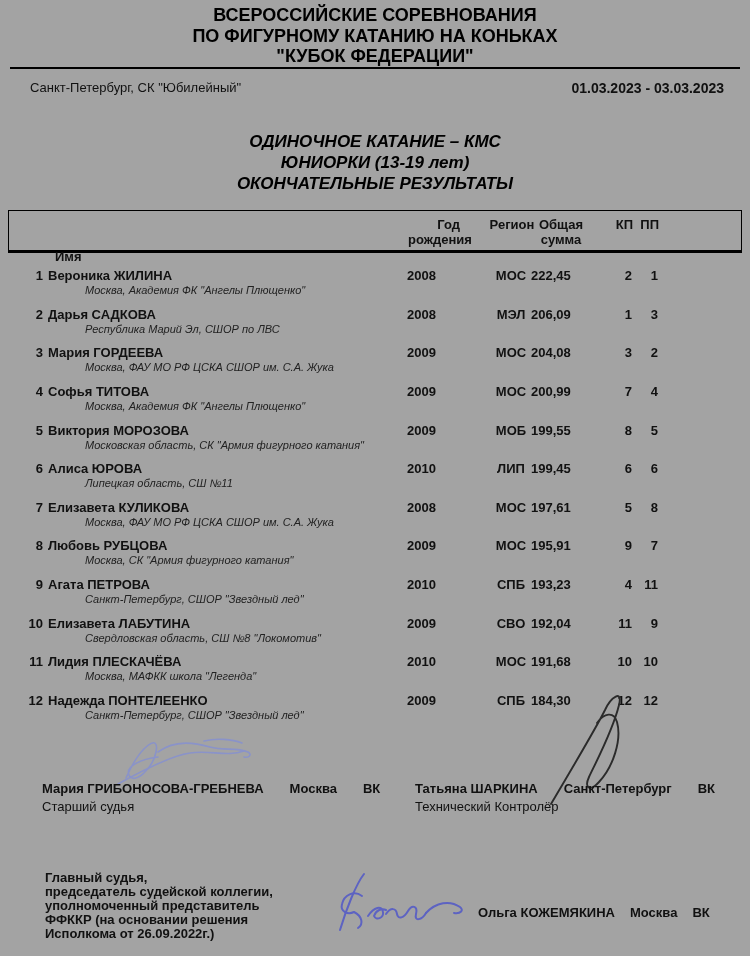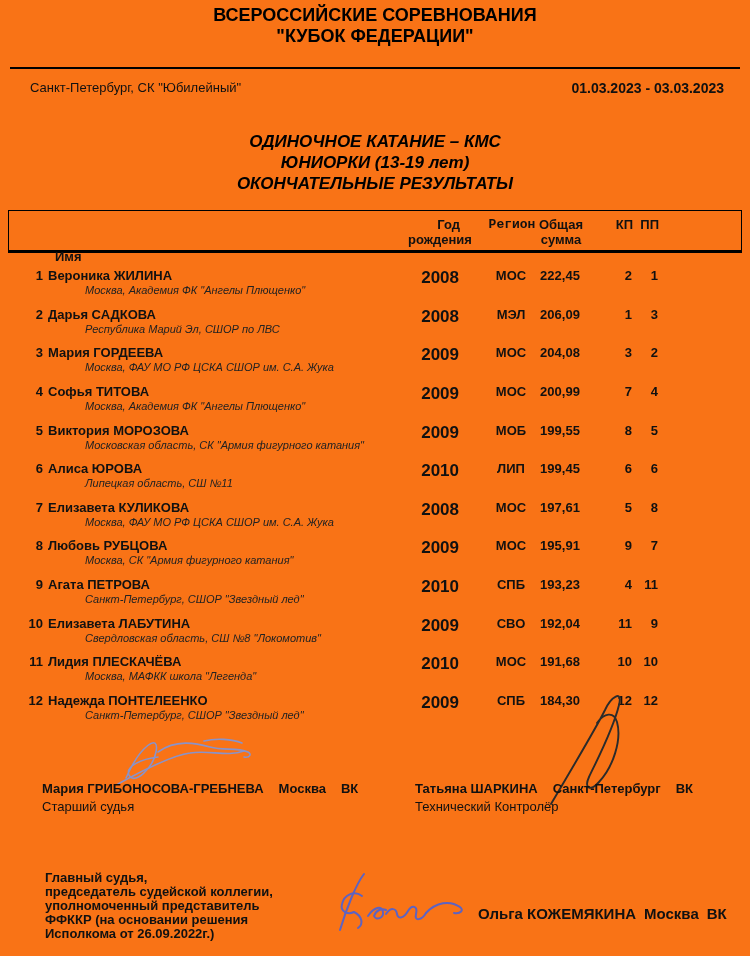--- a/index.html
+++ b/index.html
@@ -1,75 +1,76 @@
 <!DOCTYPE html>
 <html><head>
 <meta charset="utf-8">
 <style>
   * { margin:0; padding:0; box-sizing:border-box; }
   html,body { background:#ffffff; }
   .page {
     position:relative; width:750px; height:956px; margin:0 auto;
-    background:#f97316; color:#111;
+    background:#a3a3a3; color:#111;
     font-family:"Liberation Sans", sans-serif;
     overflow:hidden;
   }
   .doc-title { position:absolute; top:5px; left:0; right:0; text-align:center;
     font-size:18px; font-weight:bold; line-height:20.5px; color:#000; }
   .header-rule { position:absolute; top:67px; left:10px; right:10px; height:2px; background:#000; }
   .venue-line { position:absolute; top:80px; left:30px; font-size:13px; }
   .dates-line { position:absolute; top:80px; right:26px; font-size:14px;font-weight:bold; }
   .section-title { position:absolute; top:131px; left:0; right:0; text-align:center;
     font-size:17px; font-weight:bold; line-height:21px; color:#000;font-style:italic; }
 
   .table-header-box { position:absolute; top:210px; left:8px; width:734px; height:43px;
     border:1.5px solid #000; border-bottom-width:3px; }
   .table-header-box .hlabel { position:absolute; font-size:13px; font-weight:bold; line-height:15px; }
   .hl-name   { left:46px;  top:6px;margin-top:32px; }
   .hl-year   { left:399px; top:6px; width:52px; text-align:right; }
-  .hl-region { left:477px; top:6px; width:52px; text-align:center;font-family:Liberation Mono, monospace; }
+  .hl-region { left:477px; top:6px; width:52px; text-align:center; }
   .hl-total  { left:524px; top:6px; width:56px; text-align:center; }
   .hl-sp     { left:598px; top:6px; width:26px; text-align:right; }
   .hl-fs     { left:624px; top:6px; width:26px; text-align:right; }
 
   .results { position:absolute; top:265px; left:0; right:0; }
   .result-row { position:relative; height:38.65px; }
   .result-row span { position:absolute; white-space:nowrap; }
   .cell-rank   { left:26px;  top:3px;  width:17px; text-align:right; font-size:13px; font-weight:bold; }
   .cell-name   { left:48px;  top:3px;  font-size:13px; font-weight:bold; }
   .cell-club   { left:85px;  top:19px; font-size:11px; font-style:italic; color:#222; }
-  .cell-year   { left:407px; top:3px;  width:52px; text-align:right; font-size:17px; font-weight:bold; }
+  .cell-year   { left:407px; top:3px;  width:52px; text-align:left; font-size:13px; font-weight:bold; }
   .cell-region { left:485px; top:3px;  width:52px; text-align:center; font-size:13px; font-weight:bold; }
-  .cell-total  { left:531px; top:3px;  width:58px; text-align:center; font-size:13px; font-weight:bold; }
+  .cell-total  { left:531px; top:3px;  width:58px; font-size:13px; font-weight:bold; }
   .cell-sp     { left:604px; top:3px;  width:28px; text-align:right; font-size:13px; font-weight:bold; }
   .cell-fs     { left:630px; top:3px;  width:28px; text-align:right; font-size:13px; font-weight:bold; }
 
   .official { position:absolute; font-size:13px; }
-  .official .line1 { display:flex; gap:15px; font-weight:bold; }
+  .official .line1 { display:flex; gap:26px; font-weight:bold; }
   .official .line2 { margin-top:3px; }
   .official-left  { left:42px;  top:781px; }
   .official-right { left:415px; top:781px; }
 
   .footer-roles { position:absolute; left:45px; top:871px; width:280px;
     font-size:13px; font-weight:bold; line-height:13.9px; }
-  .footer-official { position:absolute; left:478px; top:905px; font-size:15px; font-weight:bold;
-    display:flex; gap:8px; }
+  .footer-official { position:absolute; left:478px; top:905px; font-size:13px; font-weight:bold;
+    display:flex; gap:15px; }
 
   .sig { position:absolute; }
   .sig-senior { left:112px; top:726px; }
   .sig-tech   { left:543px; top:686px; }
   .sig-chief  { left:316px; top:870px; }
 </style>
 </head>
 <body>
 
 <div class="page">
 
   <div class="doc-title">
     <div>ВСЕРОССИЙСКИЕ СОРЕВНОВАНИЯ</div>
+    <div>ПО ФИГУРНОМУ КАТАНИЮ НА КОНЬКАХ</div>
     <div>"КУБОК ФЕДЕРАЦИИ"</div>
   </div>
 
   <div class="header-rule"></div>
 
   <div class="venue-line">Санкт-Петербург, СК "Юбилейный"</div>
   <div class="dates-line">01.03.2023 - 03.03.2023</div>
 
   <div class="section-title">
     <div>ОДИНОЧНОЕ КАТАНИЕ – КМС</div>

